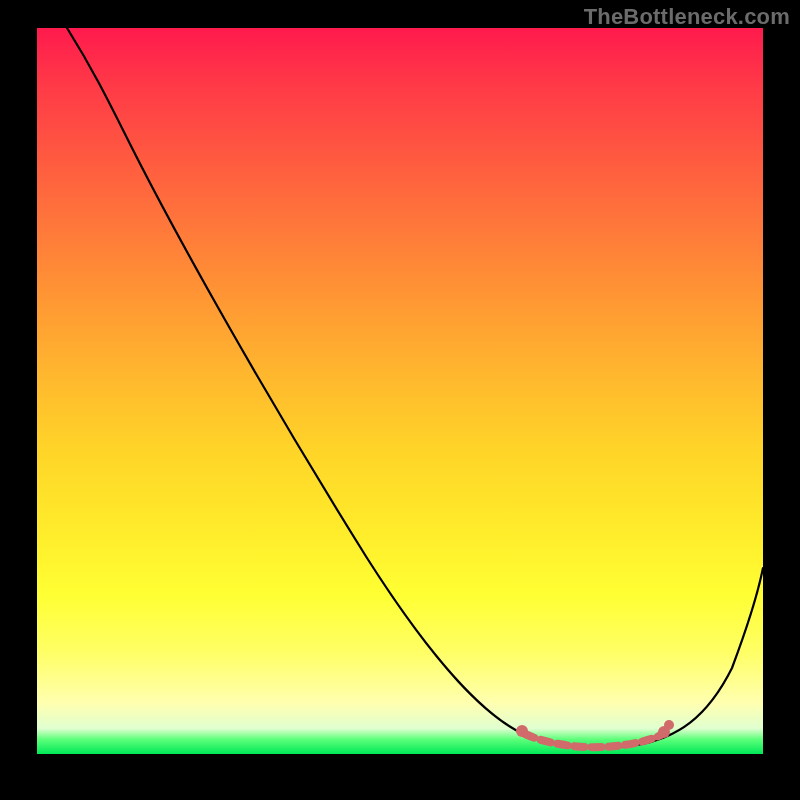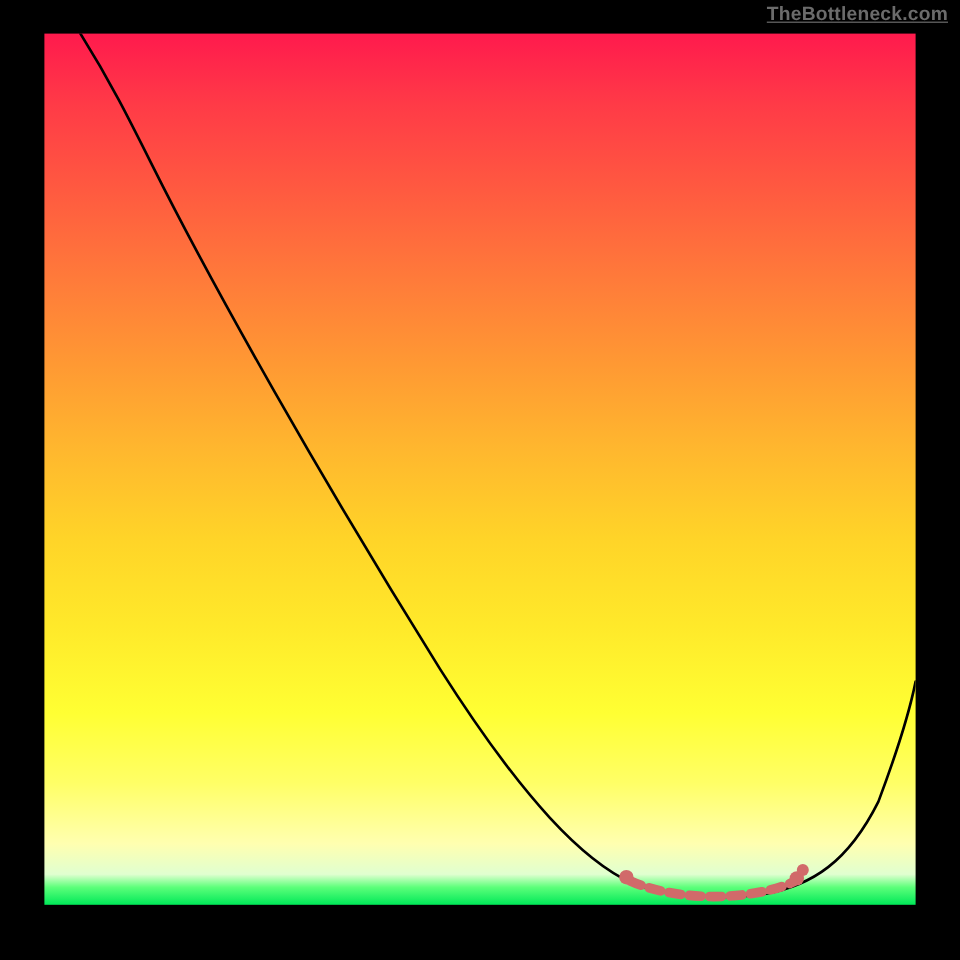--- a/index.html
+++ b/index.html
@@ -15,25 +15,24 @@
     position: relative;
     width: 800px;
     height: 800px;
     background: #000;
   }
   .watermark {
     position: absolute;
     top: 4px;
     right: 10px;
     color: #6b6b6b;
-    font-size: 16px;
+    font-size: 22px;
     font-weight: 600;
     letter-spacing: 0.2px;
     z-index: 5;
-    text-decoration: underline;
   }
   .plot-area {
     position: absolute;
     left: 37px;
     top: 28px;
     width: 726px;
     height: 726px;
     background: linear-gradient(
       to bottom,
       #ff1a4d 0%,

